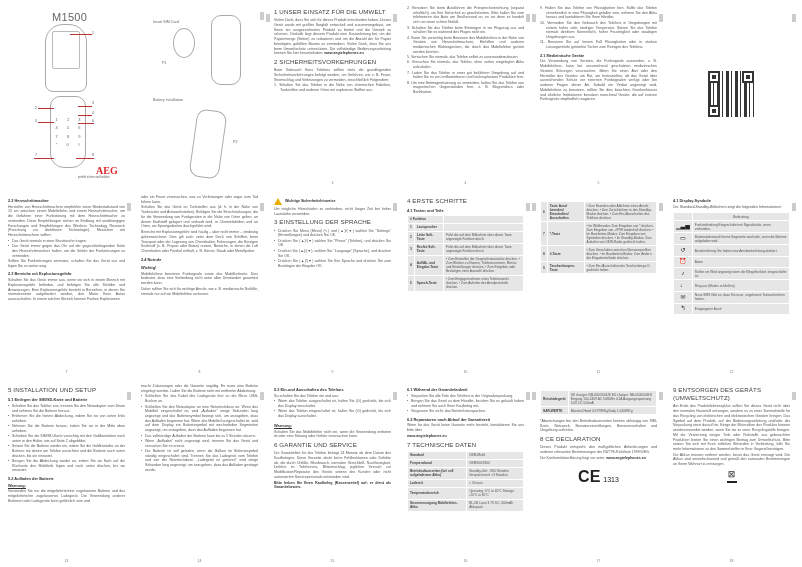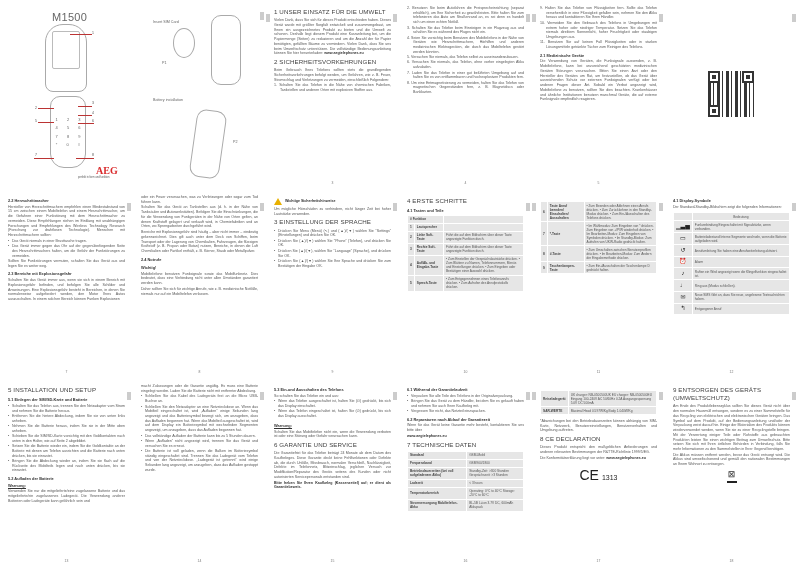--- a/index.html
+++ b/index.html
@@ -418,21 +418,21 @@
     <tr>
           <td class="k">SAR-WERTE</td>
           <td>Maximal  Head 0.597W/Kg  Body 1.040W/Kg</td>
         </tr>
   </tbody>
     </table>
   <p style="margin-top:4px">*Abweichungen bei den Betriebsdauerzeiten können abhängig von SIM-Karte, Netzwerk, Benutzereinstellungen, Benutzerverhalten und Umgebung auftreten.</p>
   <h2>8  CE DECLARATION</h2>
   <p>Dieses Produkt entspricht den maßgeblichen Anforderungen und anderen relevanten Bestimmungen der R&amp;TTE-Richtlinie 1999/5/EG.</p>
   <p><span>Die Konformitätserklärung liegt vor unter:</span> <b>www.aegtelephones.eu</b></p>
-  <div class="ce"><span style="font-size:14px;font-weight:normal;margin:0">CE</span><span>1313</span></div>
+  <div class="ce"><span style="font-size:16px;font-weight:bold;margin:0">CE</span><span>1313</span></div>
   <div class="tab r"></div>
   <div class="pnum">17</div>
 </div>
 
 <div class="page" style="left:665px;top:378px;">
   <h2>9     ENTSORGEN DES GERÄTS (UMWELTSCHUTZ)</h2>
   <p>Am Ende des Produktlebenszyklus sollten Sie dieses Gerät nicht über den normalen Hausmüll entsorgen, sondern es zu einer Sammelstelle für das Recycling von elektrischen und elektronischen Geräten bringen. Das Symbol auf dem Produkt, auf der Bedienungsanleitung und/oder der Verpackung weist darauf hin. Einige der Materialien des Produkts können wiederverwendet werden, wenn Sie sie zu einer Recyclingstelle bringen. Mit der Verwertung einiger Teile oder Rohstoffe aus gebrauchten Produkten leisten Sie einen wichtigen Beitrag zum Umweltschutz. Bitte setzen Sie sich mit Ihren örtlichen Behörden in Verbindung, falls Sie mehr Informationen zu den Sammelstellen in Ihrer Gegend benötigen.</p>
   <p>Die Akkus müssen entfernt werden, bevor das Gerät entsorgt wird. Die Akkus sind umweltschonend und gemäß den nationalen Bestimmungen an Ihrem Wohnort zu entsorgen.</p>
   <div class="bin">⊠</div>
   <div class="binbar"></div>

